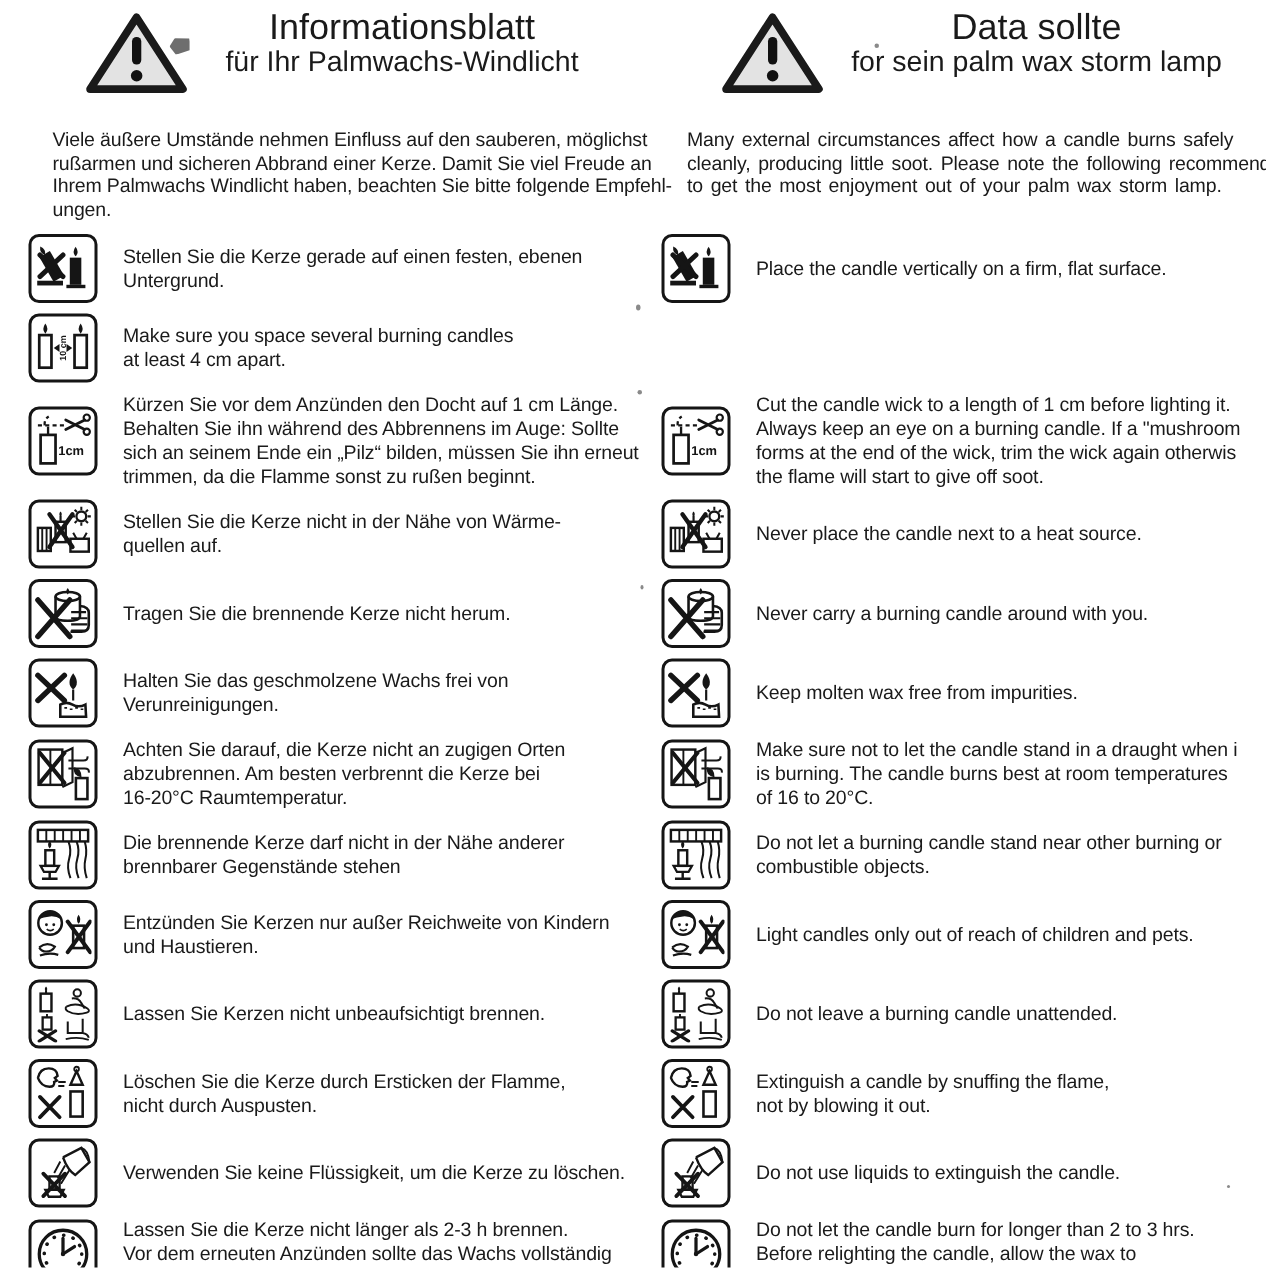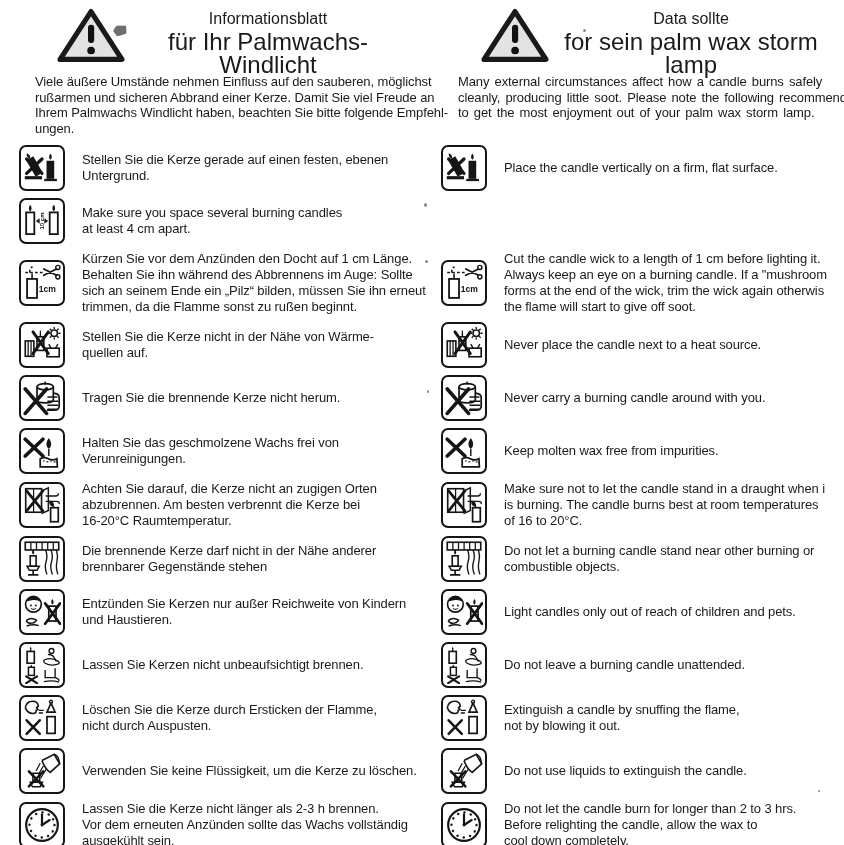--- a/index.html
+++ b/index.html
@@ -9,24 +9,24 @@
     font-family:"Liberation Sans",sans-serif;
     -webkit-font-smoothing:antialiased;
   }
   
   .header{display:flex;padding-top:5px;height:58px;}
   .hhalf{width:422px;flex-shrink:0;display:flex;align-items:flex-start;}
   .tri{width:74px;height:60px;flex-shrink:0;}
   .hhalf.left .tri{margin-left:54px;}
   .hhalf.right .tri{margin-left:56px;}
   .titles{flex:1;text-align:center;padding-top:3px;padding-right:14px;}
-  .title-l1{font-size:16px;line-height:22px;}
-  .title-l2{font-size:24px;line-height:23px;}
+  .title-l1{font-size:24px;line-height:22px;}
+  .title-l2{font-size:19px;line-height:23px;}
   
-  .introrow{display:flex;margin-top:11px;}
+  .introrow{display:flex;margin-top:22px;}
   .intro{white-space:pre;font-size:13px;line-height:15.6px;letter-spacing:-0.1px;}
   .intro-de{margin-left:35px;width:390px;flex-shrink:0;}
   .intro-en{margin-left:33px;flex:1;min-width:0;overflow:hidden;word-spacing:1.6px;}
   
   .rows{margin-top:9px;padding-left:19px;}
   .row{display:flex;align-items:center;margin-bottom:7px;min-height:46px;}
   .lcell{width:422px;flex-shrink:0;display:flex;align-items:center;}
   .rcell{flex:1;min-width:0;display:flex;align-items:center;}
   .pict{
     box-sizing:border-box;width:46px;height:46px;flex-shrink:0;

